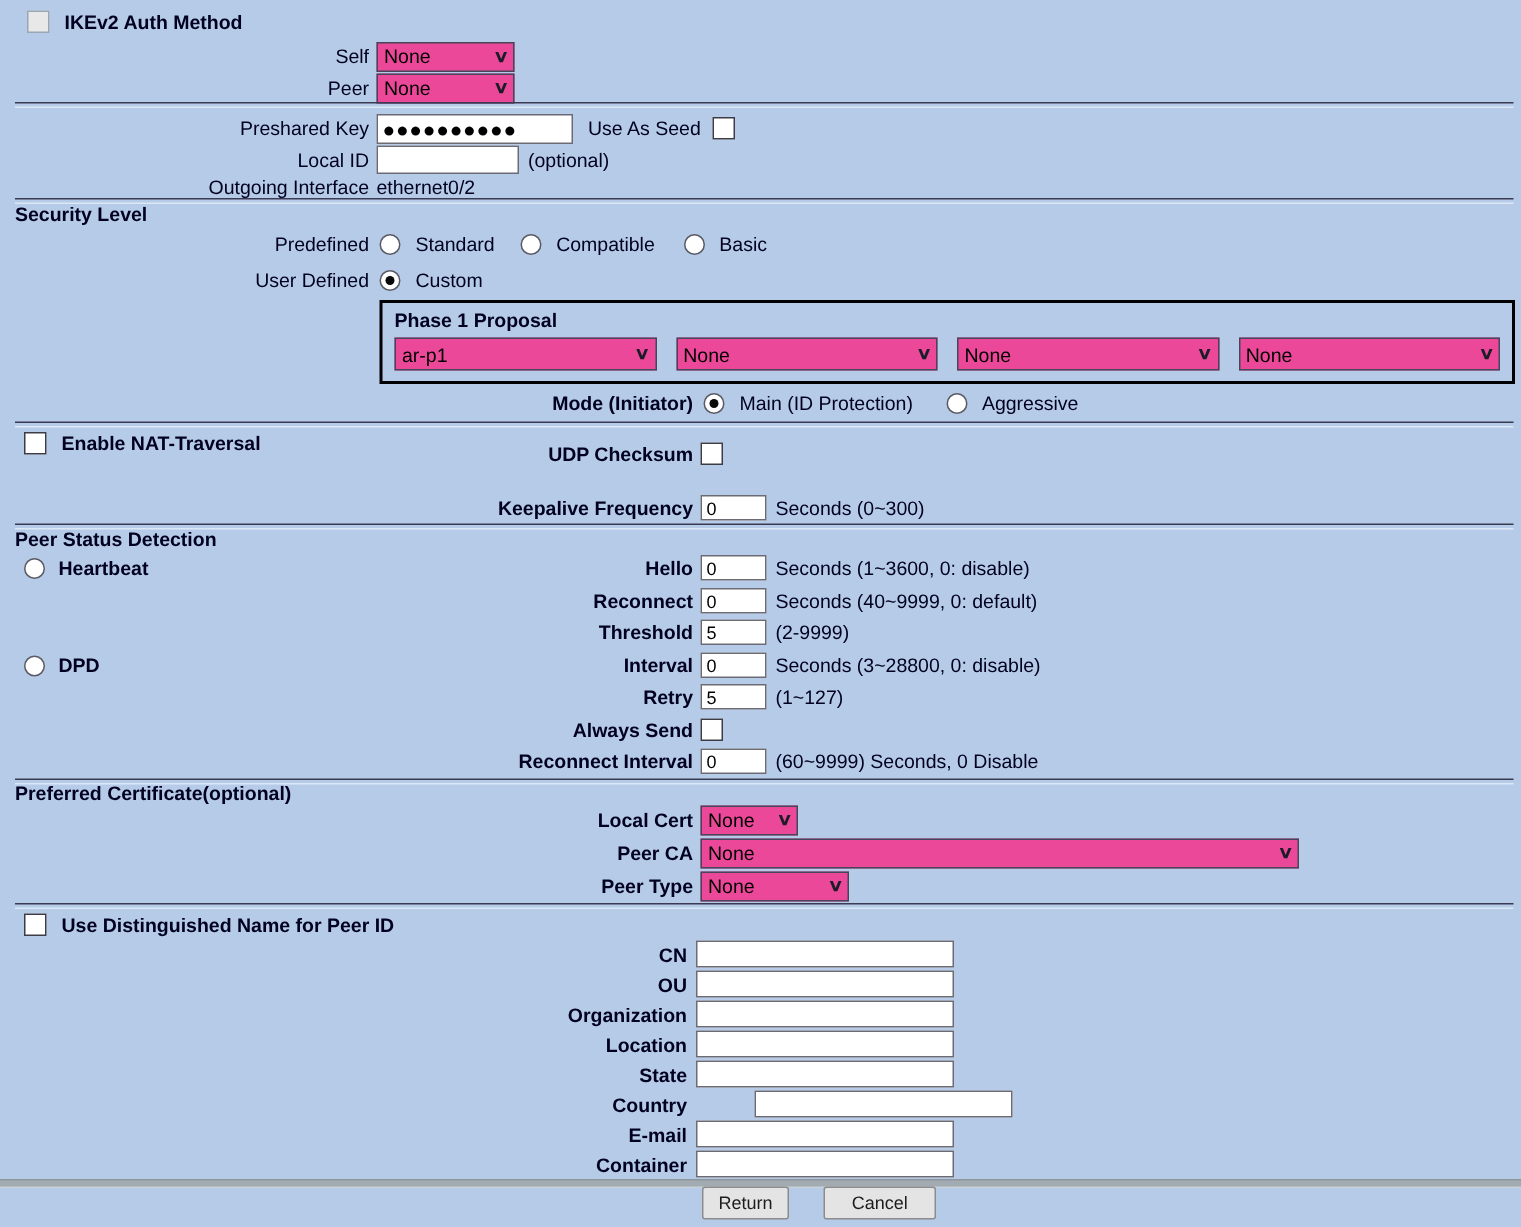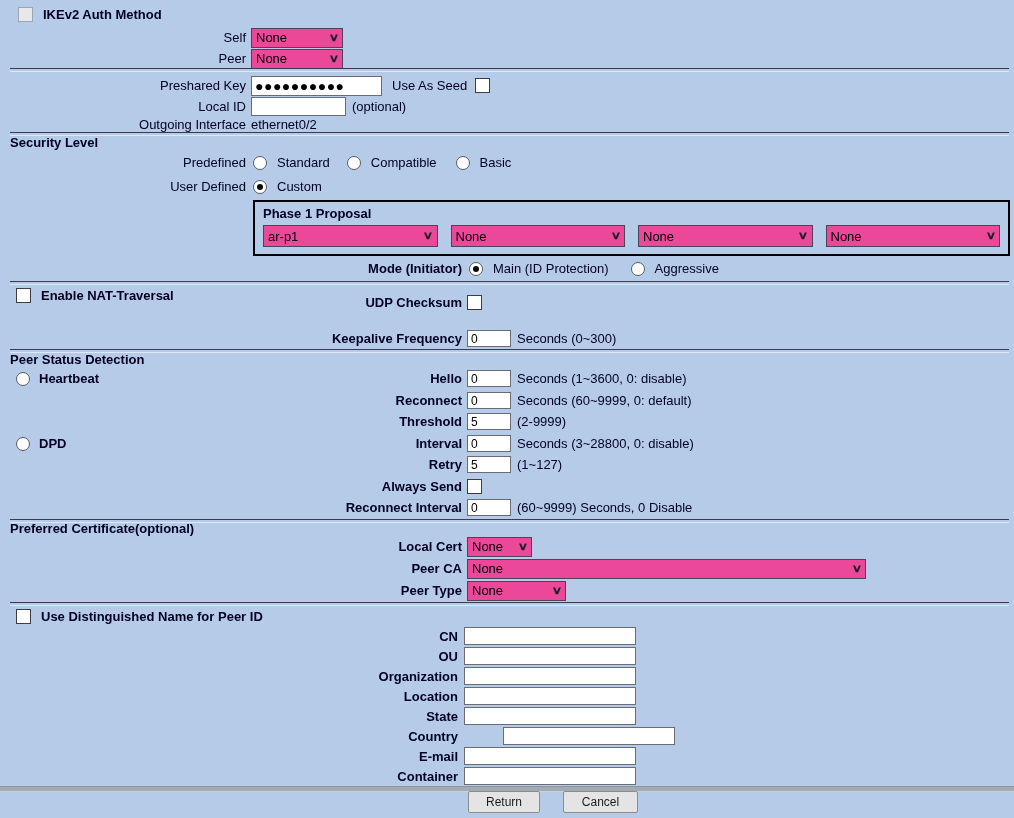--- a/index.html
+++ b/index.html
@@ -191,21 +191,21 @@
       <span>0</span>
     </span>
     <span class="note">Seconds (1~3600, 0: disable)</span>
   </div>
 
   <div class="row" style="top:390px;">
     <span class="l467">Reconnect</span>
     <span class="inp num">
       <span>0</span>
     </span>
-    <span class="note">Seconds (60~9999, 0: default)</span>
+    <span class="note">Seconds (40~9999, 0: default)</span>
   </div>
 
   <div class="row" style="top:411px;">
     <span class="l467">Threshold</span>
     <span class="inp num">
       <span>5</span>
     </span>
     <span class="note">(2-9999)</span>
   </div>
 
@@ -322,17 +322,17 @@
   <div class="row" style="top:767px;height:18px;">
     <span class="ldn">Container</span>
     <span class="inp dninp">
       <span></span>
     </span>
   </div>
 
   <div class="grayhr" style="top:786px;"></div>
 
   <div class="row" style="top:791px;left:468px;height:22px;">
-    <button class="btn" style="width:72px;text-align:center;">Return</button>
+    <button class="btn" style="width:58px;text-align:center;">Return</button>
     <button class="btn" style="width:75px;margin-left:23px;">Cancel</button>
   </div>
 
 </div>
 
 </body></html>

